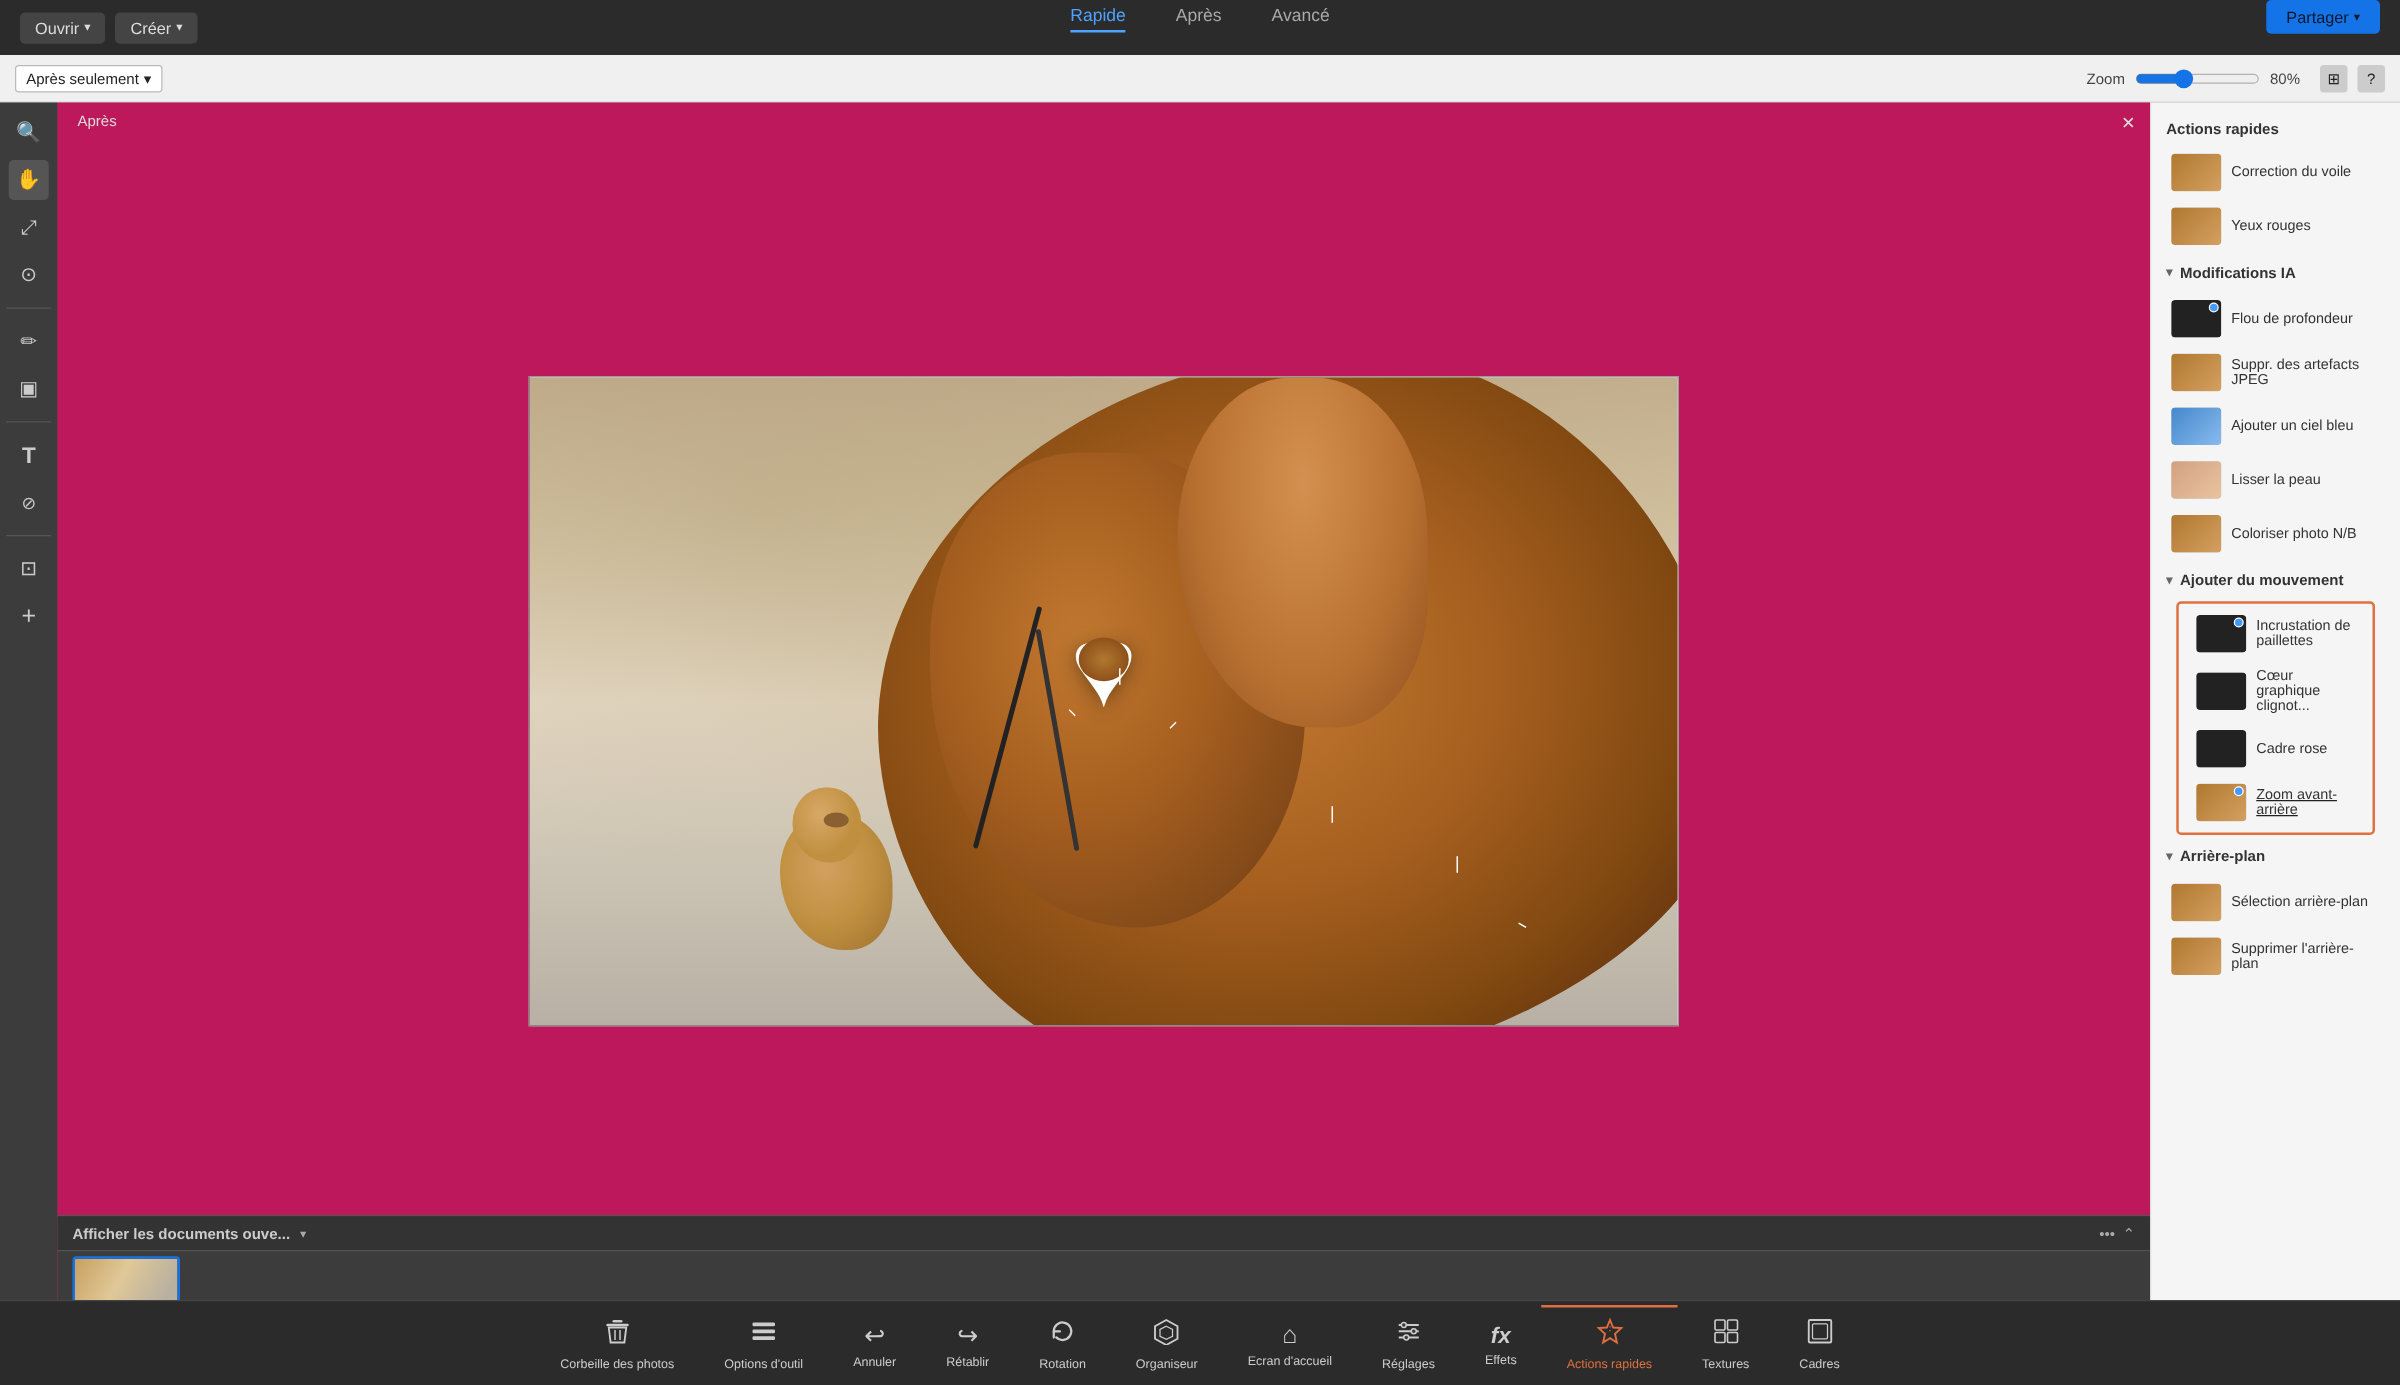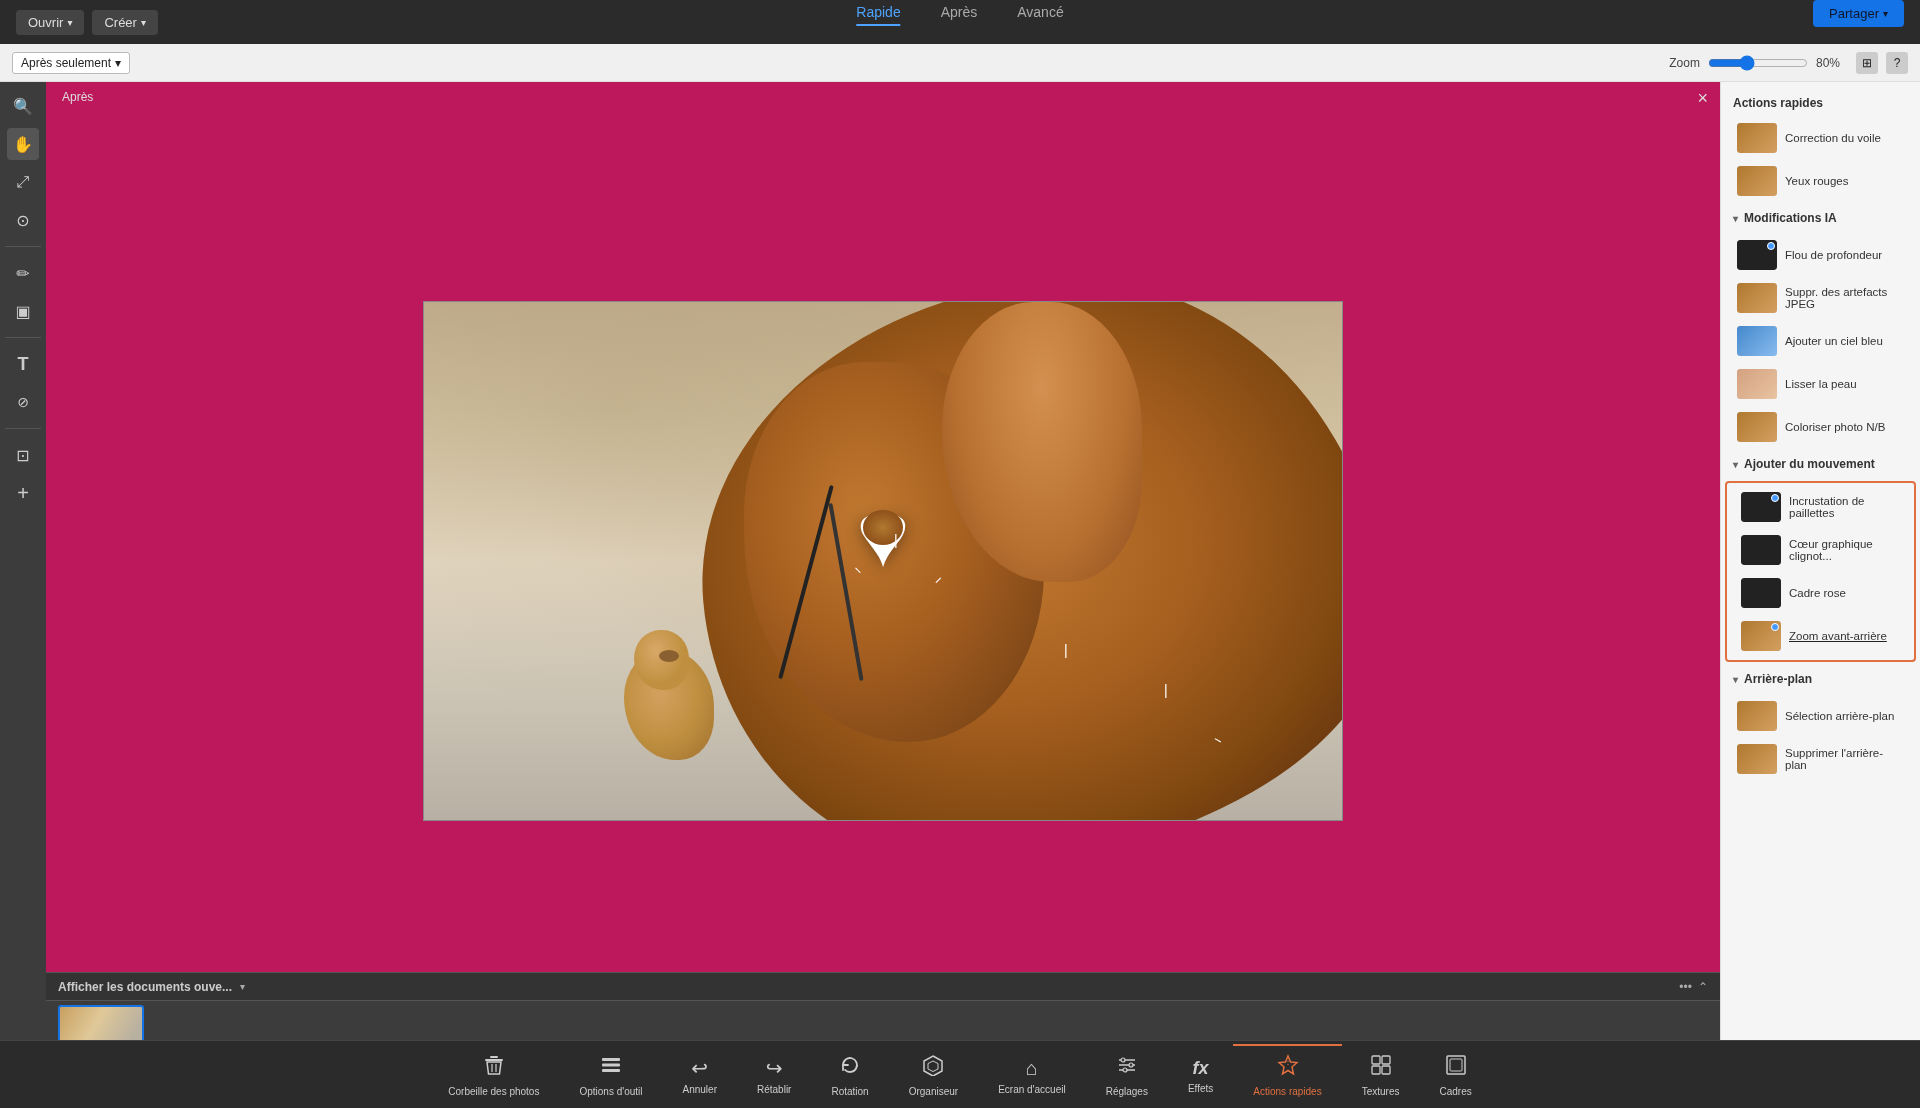--- a/index.html
+++ b/index.html
@@ -491,21 +491,21 @@
         <div class="action-thumb-inner action-thumb-horse"></div>
       </div>
       <span class="action-label">Coloriser photo N/B</span>
     </div>
 
     <div class="section-header">
       <span class="chevron-icon">▾</span>
       <span>Ajouter du mouvement</span>
     </div>
 
-    <div style="border: 2px solid #e07040; border-radius:4px; margin: 2px 4px; padding: 2px;">
+    <div style="border: 2px solid #e07040; border-radius:4px; margin: 2px 20px; padding: 2px;">
       <div class="action-item" style="margin:1px 0;">
         <div class="action-thumb" style="position:relative;">
           <div class="action-thumb-inner action-thumb-dark"></div>
           <div class="ai-dot"></div>
         </div>
         <span class="action-label">Incrustation de paillettes</span>
       </div>
       <div class="action-item" style="margin:1px 0;">
         <div class="action-thumb">
           <div class="action-thumb-inner action-thumb-dark"></div>

